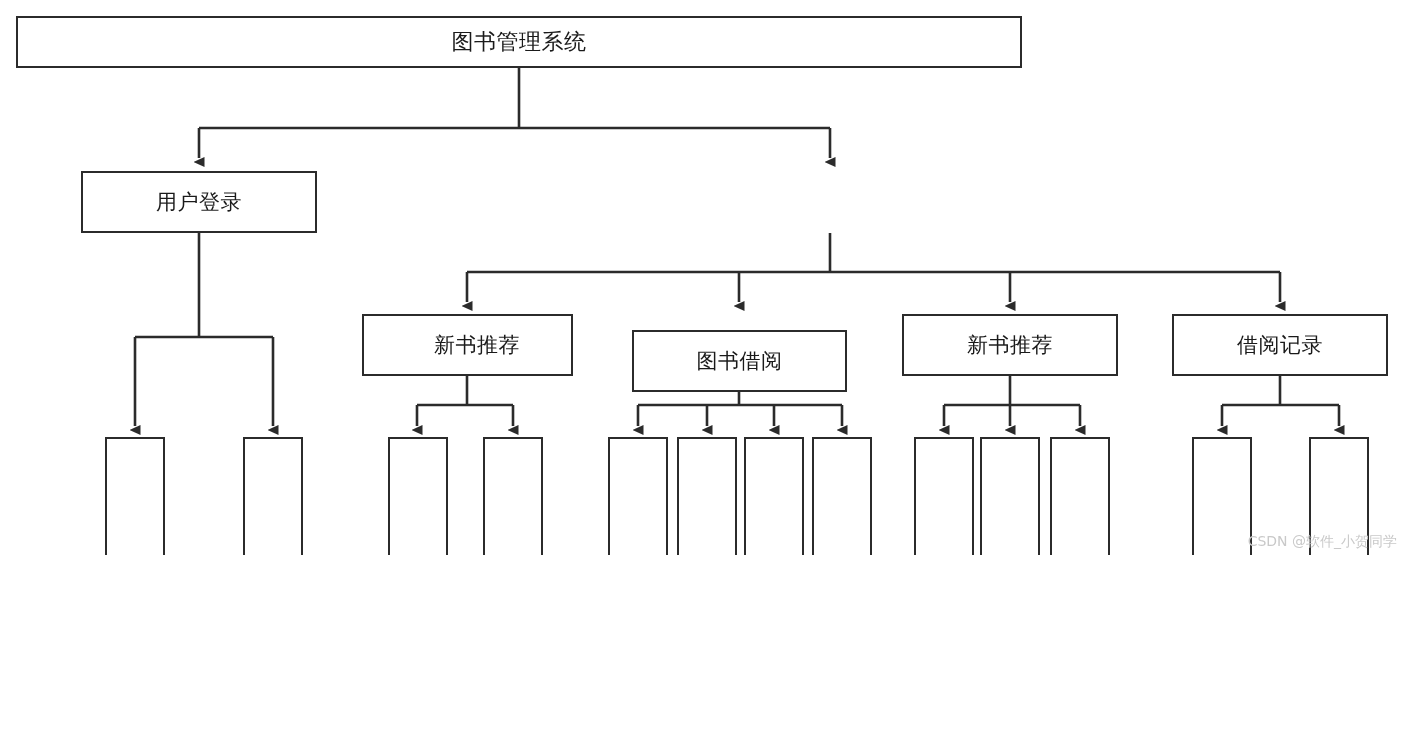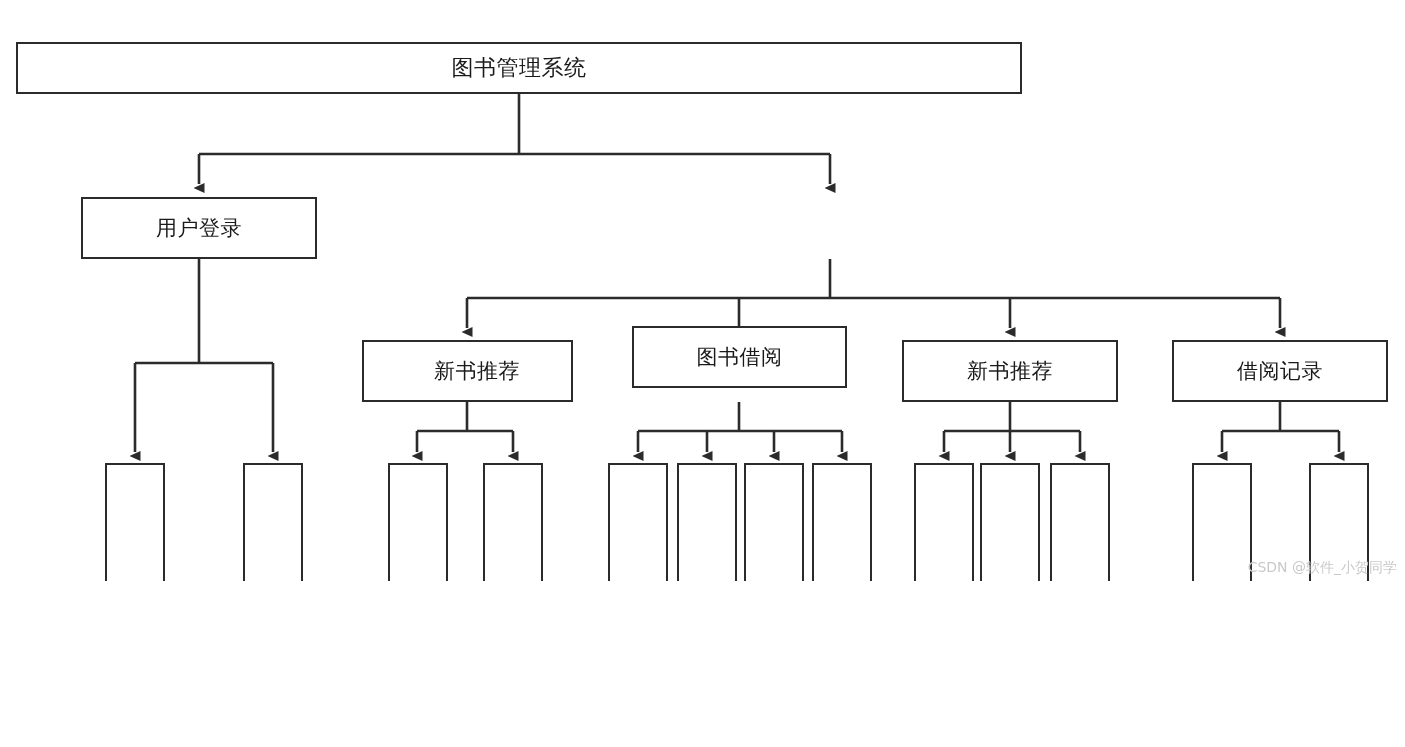--- a/index.html
+++ b/index.html
@@ -10,21 +10,20 @@
   }
   body {
     font-family: "DejaVu Sans", "Liberation Sans", sans-serif;
   }
   #canvas {
     position: relative;
     width: 1405px;
     height: 555px;
     background: #ffffff;
     overflow: hidden;
-    margin-top: 26px;
   }
   #edges {
     position: absolute;
     left: 0;
     top: 0;
     width: 1405px;
     height: 747px;
     pointer-events: none;
   }
   .node {
@@ -136,21 +135,21 @@
     <span class="label">图书管理系统</span>
   </div>
 
   <div class="node horiz" style="left:81px; top:171px; width:236px; height:62px;">
     <span class="label">用户登录</span>
   </div>
 
   <div class="node horiz" style="left:362px; top:314px; width:211px; height:62px;padding-left:19px;">
     <span class="label">新书推荐</span>
   </div>
-  <div class="node horiz" style="left:632px; top:300px; width:215px; height:62px;">
+  <div class="node horiz" style="left:632px; top:330px; width:215px; height:62px;">
     <span class="label">图书借阅</span>
   </div>
   <div class="node horiz" style="left:902px; top:314px; width:216px; height:62px;">
     <span class="label">新书推荐</span>
   </div>
   <div class="node horiz" style="left:1172px; top:314px; width:216px; height:62px;">
     <span class="label">借阅记录</span>
   </div>
 
   <div class="node vert" style="left:105px; top:437px; width:60px; height:300px;">

